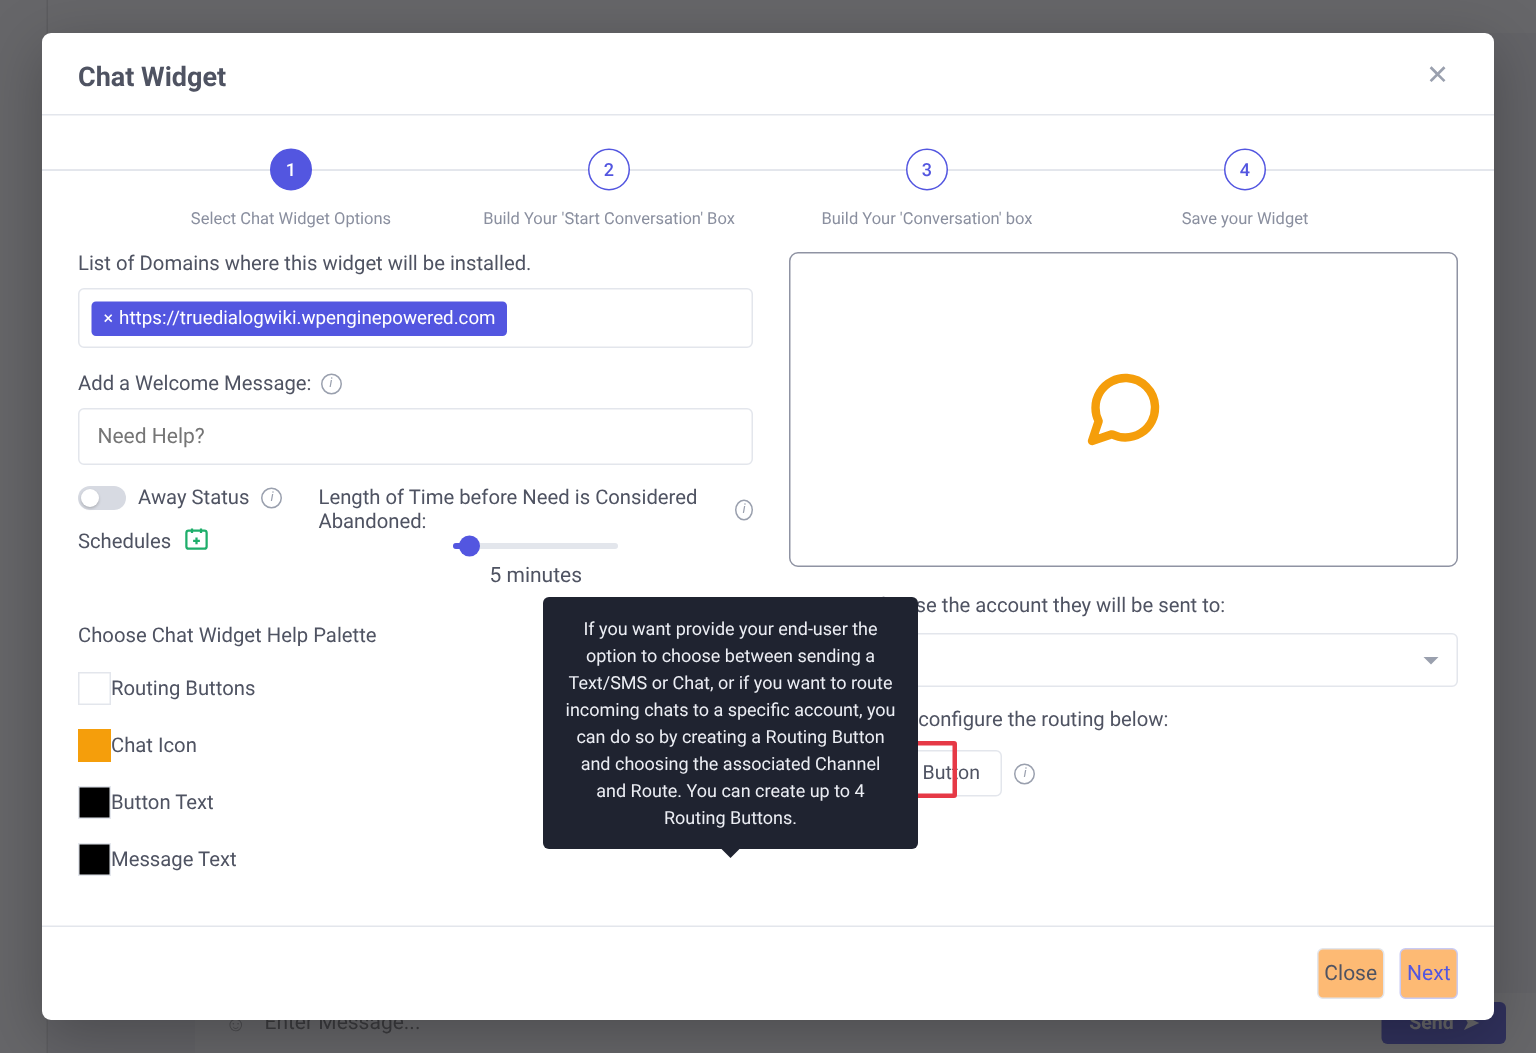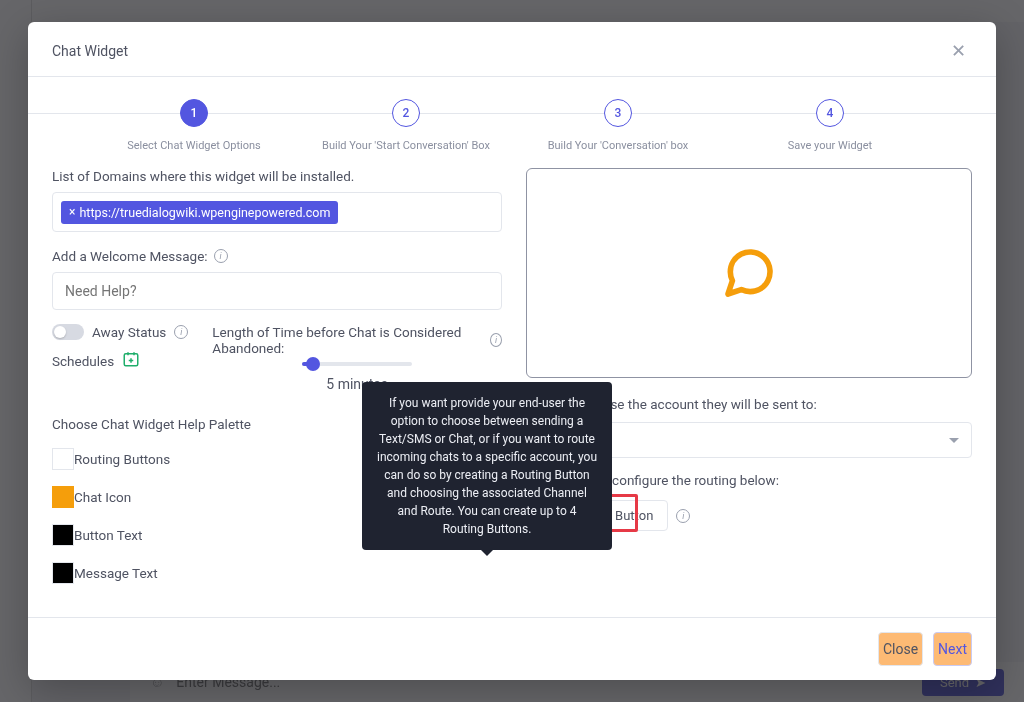--- a/index.html
+++ b/index.html
@@ -43,21 +43,21 @@
   .bg-footer {
     position:absolute; left:130px; right:0; bottom:0; height:40px;
     background:#fff; display:flex; align-items:center; padding:0 20px;
     justify-content:space-between;
   }
   .bg-footer input {
     flex:1; border:none; background:transparent; color:#888; font-size:14px;
   }
   .bg-send {
     background:#5356e0; color:#fff; padding:6px 18px; border-radius:4px;
-    font-size:13px; display:flex; align-items:center; gap:6px;
+    font-size:13px; display:flex; align-items:center; gap:6px;font-weight:bold;
   }
 
   .overlay {
     position: absolute;
     inset: 0;
     background: rgba(40,40,45,0.55);
   }
 
   .modal {
     position: absolute;
@@ -67,21 +67,21 @@
     box-shadow: 0 10px 40px rgba(0,0,0,0.25);
     display: flex;
     flex-direction: column;
   }
 
   .modal-header {
     padding: 18px 24px 14px;
     border-bottom: 1px solid var(--border);
     display:flex; align-items:center; justify-content:space-between;
   }
-  .modal-title { font-size: 14px; color: var(--text); font-weight: 400; }
+  .modal-title { font-size: 18px; color: var(--text); font-weight: 700; }
   .close-x { color:#9aa0ae; font-size:18px; cursor:pointer; background:none; border:none; padding:2px 6px; line-height:1; }
 
   .steps {
     display:flex; align-items:flex-start; padding: 22px 60px 8px;
   }
   .step {
     flex:1; display:flex; flex-direction:column; align-items:center; position:relative;
   }
   .step-circle {
     width:28px; height:28px; border-radius:50%;
@@ -303,21 +303,21 @@
             <span class="cal-icon">
               <svg width="18" height="18" viewBox="0 0 24 24" fill="none" stroke="#1fae6b" stroke-width="2">
                 <rect x="3" y="5" width="18" height="16" rx="2"></rect>
                   <path d="M8 3v4M16 3v4M12 11v6M9 14h6"></path>
               </svg>
             </span>
           </div>
         </div>
         <div class="abandon-col">
           <div class="field-label" style="margin-bottom:2px;">
-            <span>Length of Time before Chat is Considered Abandoned:</span>
+            <span>Length of Time before Need is Considered Abandoned:</span>
             <span class="info-icon">i</span>
           </div>
           <div class="slider-row">
             <span class="slider"></span>
             <span style="color:var(--text);">5 minutes</span>
           </div>
         </div>
       </div>
 
       <div class="palette-section">
@@ -359,21 +359,21 @@
       <div class="right-label">iple accounts, configure the routing below:</div>
 
       <div class="add-routing-wrap" style="margin-top:2px;">
         <div class="highlight-ring"></div>
         <button class="add-routing-btn">Add Routing Button</button>
         <span class="info-icon">i</span>
       </div>
 
     </div>
 
-    <div class="tooltip" style="left:334px; top:222px;">If you want provide your end-user the option to choose between sending a Text/SMS or Chat, or if you want to route incoming chats to a specific account, you can do so by creating a Routing Button and choosing the associated Channel and Route. You can create up to 4 Routing Buttons.</div>
+    <div class="tooltip" style="left:334px; top:238px;">If you want provide your end-user the option to choose between sending a Text/SMS or Chat, or if you want to route incoming chats to a specific account, you can do so by creating a Routing Button and choosing the associated Channel and Route. You can create up to 4 Routing Buttons.</div>
 
   </div>
 
   <div class="modal-footer">
     <button class="btn btn-close">Close</button>
     <button class="btn btn-next">Next</button>
   </div>
 
 </div>
 

